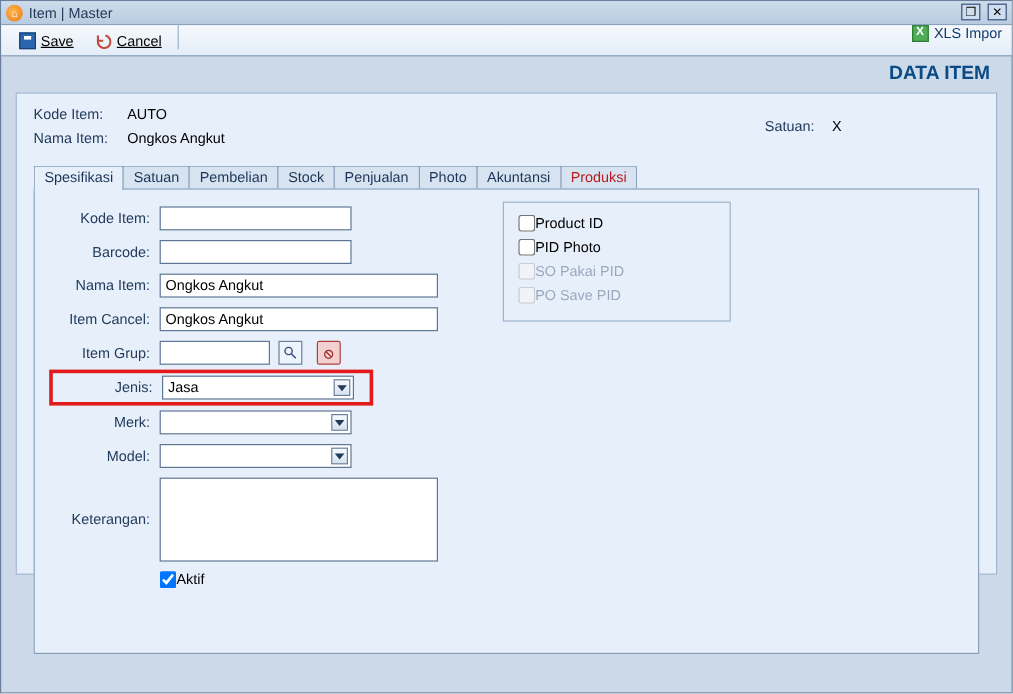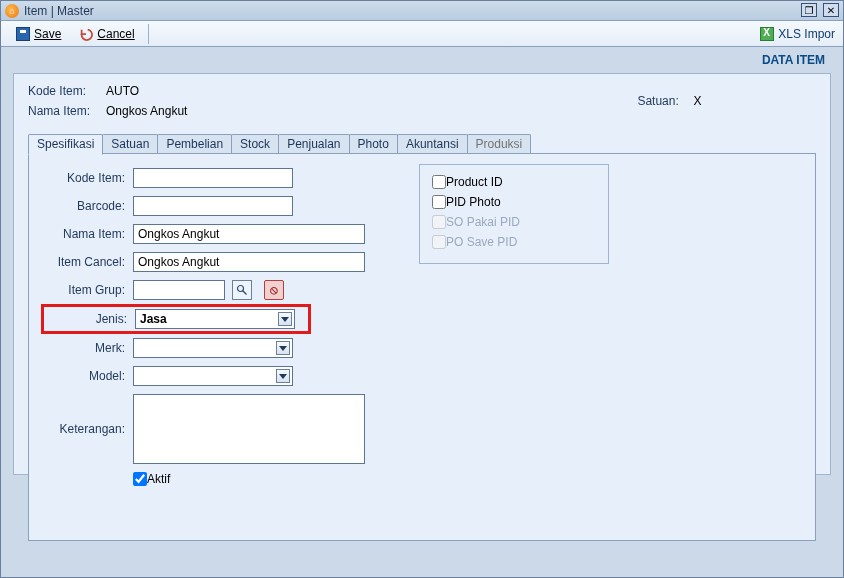--- a/index.html
+++ b/index.html
@@ -34,21 +34,21 @@
     display:flex;align-items:center;justify-content:center;
     color:#fff;font-size:9px;font-weight:bold;
   }
   .titlebar .title { color:#253a59;}
   .titlebar .winbtns{position:absolute;right:4px;top:2px;display:flex;gap:6px;}
   .titlebar .winbtn{width:16px;height:14px;border:1px solid #35507a;background:#cfddee;display:flex;align-items:center;justify-content:center;font-size:10px;cursor:pointer;}
   .toolbar {
     height: 26px;
     background: linear-gradient(#f5f9fd,#e4edf7);
     border-bottom: 1px solid #8aa1bd;
-    display:flex;align-items:center;
+    display:flex;
     padding:0 6px;
     position: relative;
   }
   .toolbtn{
     display:flex;align-items:center;gap:4px;
     padding:2px 8px;
     border:1px solid transparent;
     background:transparent;cursor:pointer;
     font-size:12px;
   }
@@ -56,21 +56,21 @@
   .ic-save{background:#2a65b0;border:1px solid #163f73;position:relative;}
   .ic-save:after{content:"";position:absolute;left:3px;top:2px;width:6px;height:3px;background:#fff;}
   .tool-sep{width:1px;height:20px;background:#9ab1cc;margin:0 4px;}
   .tool-right{position:absolute;right:8px;display:flex;align-items:center;gap:4px;cursor:pointer;}
   .ic-xls{width:14px;height:14px;background:#4fae55;border:1px solid #2c7a33;position:relative;}
   .ic-xls:after{content:"X";position:absolute;left:2px;top:-1px;color:#fff;font-size:10px;font-weight:bold;}
   .content-dataitem{
     text-align:right;
     color:#0a4a86;
     font-weight:bold;
-    font-size:12px;
+    font-size:16px;
     padding:6px 18px 0 0;
   }
   .form-area{
     margin:6px 12px 0 12px;
     background:#e7effa;
     border:1px solid #9fb5cf;
     height:402px;
     position:relative;
     padding:10px 14px;
   }
@@ -106,39 +106,39 @@
     font-size:12px;
     text-align:right;
   }
   .tab.active{
     background:#e7effa;
     font-weight:normal;
     z-index:2;
     top:1px;
     border-bottom:1px solid #e7effa;
   }
-  .tab.disabled{color:#737373;}
+  .tab.disabled{color:#b91c1c;}
   .tabpanel{
     border:1px solid #8aa1bd;
     border-top:1px solid #8aa1bd;
     background:#e7effa;
     height:388px;
     padding:14px 16px;
     position:relative;
   }
   .tabstrip + .tabpanel{margin-top:-1px;}
   .frow{display:flex;align-items:center;gap:8px;margin-bottom:8px;}
   .flabel{width:80px;text-align:right;color:#233b5d;}
   .tin{
     height:20px;border:1px solid #5c7594;background:#fff;padding:1px 4px;font-family:inherit;font-size:12px;
   }
   .w-sm{width:160px;}
   .w-md{width:232px;}
   .w-grp{width:92px;}
-  .w-cbo{width:160px;font-weight:bold;}
+  .w-cbo{width:160px;}
   .lookup{
     width:20px;height:20px;border:1px solid #6a7f9b;background:#eef4fb;display:flex;align-items:center;justify-content:center;cursor:pointer;margin-left:-1px;
   }
   .lookup svg{width:12px;height:12px;}
   .delbtn{
     width:20px;height:20px;border:1px solid #b04040;background:#f3d0d0;display:flex;align-items:center;justify-content:center;cursor:pointer;margin-left:4px;border-radius:2px;color:#a02a2a;font-weight:bold;
   }
   .cbo{
     height:20px;border:1px solid #5c7594;background:#fff;position:relative;display:flex;align-items:center;padding:0 18px 0 4px;cursor:pointer;
   }

